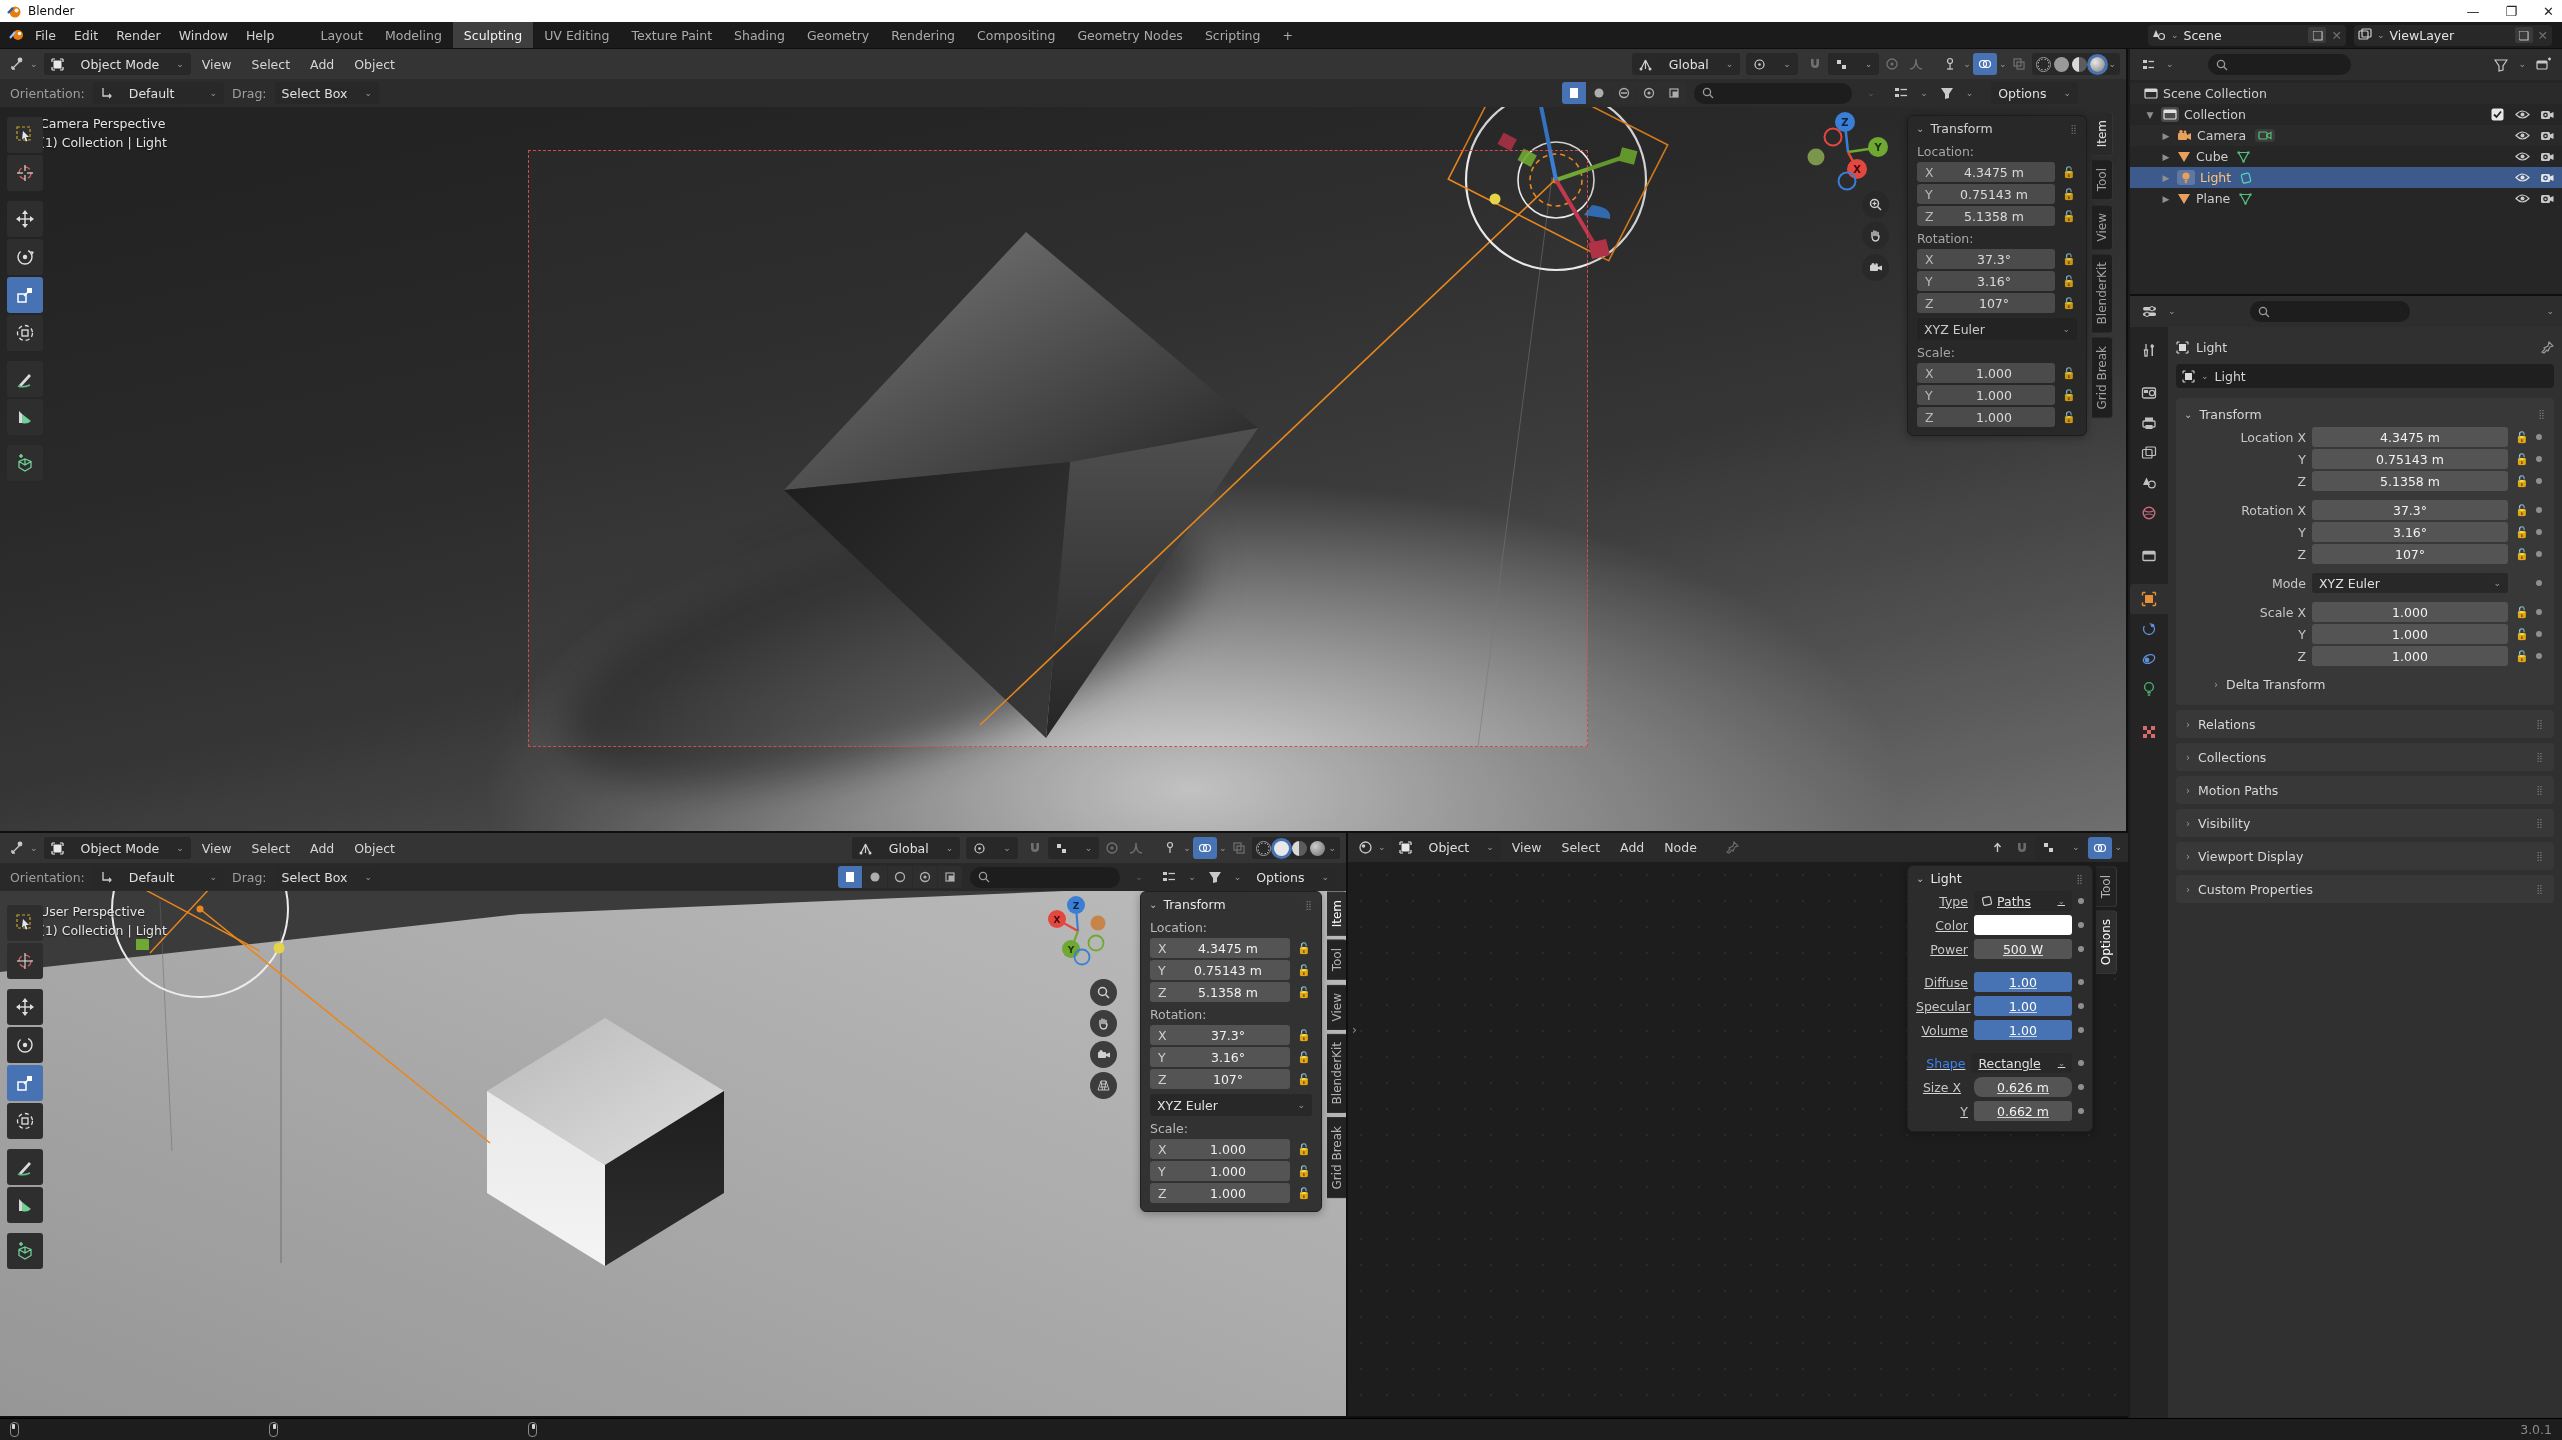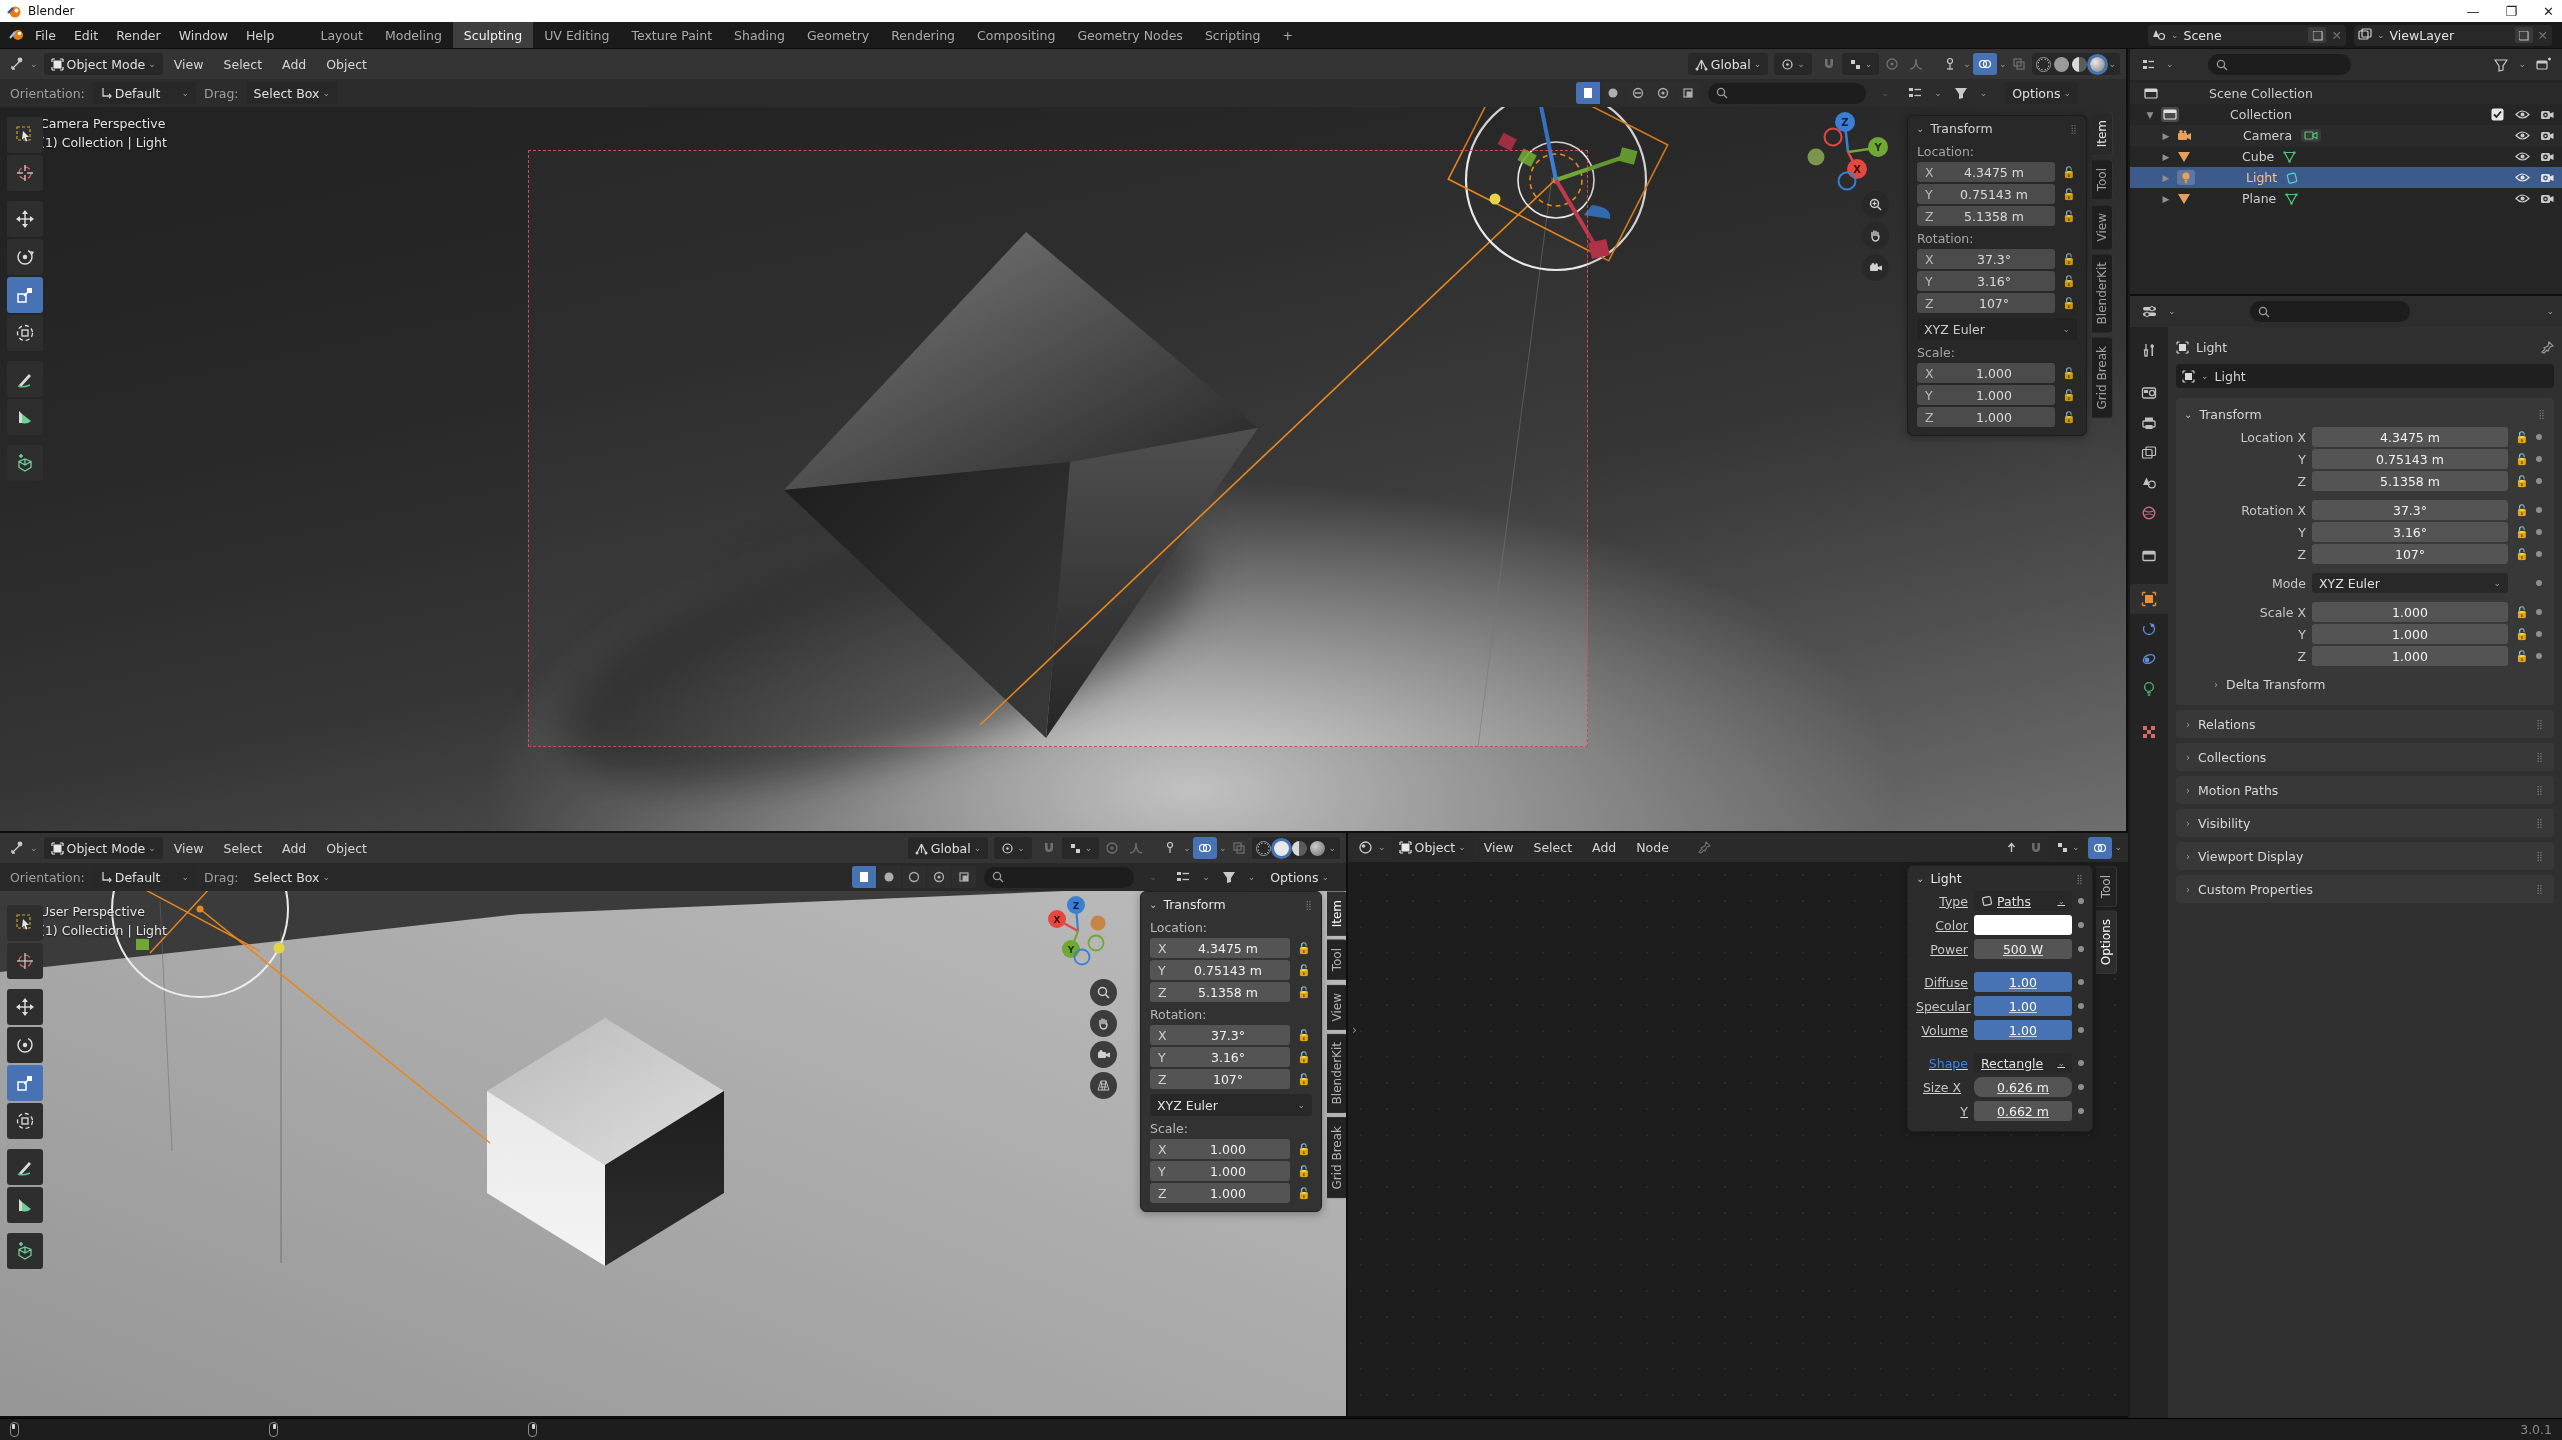--- a/index.html
+++ b/index.html
@@ -18,21 +18,21 @@
   .ws-tabs { display:flex; margin-left:26px; height:100%; }
   .ws-tab { padding:0 11px; display:flex; align-items:center; color:#ababab; height:100%; }
   .ws-tab.active { background:#3f3f3f; color:#f2f2f2; }
   .topbar-right { margin-left:auto; display:flex; gap:8px; margin-right:10px; }
   .id-block { display:flex; align-items:center; background:#282828; border-radius:4px; height:21px; padding:0 4px; gap:5px; }
   .id-block .name { min-width:120px; color:#e3e3e3; }
   .mini-btn { width:18px; height:16px; display:flex; align-items:center; justify-content:center; color:#bdbdbd; background:#3a3a3a; border-radius:2px; }
   .mini-x { color:#6f6f6f; }
 
   
-  .dd { display:inline-flex; align-items:center; gap:3px; background:#282828; border-radius:3px; padding:0 7px; height:22px; color:#e0e0e0; white-space:nowrap; }
+  .dd { display:inline-flex; align-items:center; gap:17px; background:#282828; border-radius:3px; padding:0 7px; height:22px; color:#e0e0e0; white-space:nowrap; }
   .chev { font-size:9px; color:#9a9a9a; line-height:1; }
   .hmenu { padding:0 9px; color:#d6d6d6; white-space:nowrap; }
   .hlabel { color:#9f9f9f; white-space:nowrap; }
   .icon-btn { display:inline-flex; align-items:center; justify-content:center; width:22px; height:22px; border-radius:3px; color:#c9c9c9; }
   .icon-btn.dim { opacity:0.45; }
   .tog { width:24px; height:22px; background:#2e2e2e; display:flex; align-items:center; justify-content:center; }
   .tog.on { background:#4772b3; color:#fff; }
   .searchbox { display:flex; align-items:center; background:#1d1d1d; border-radius:11px; height:21px; padding:0 8px; gap:5px; }
   .vfield { background:#545454; border-radius:3px; height:20px; display:flex; align-items:center; color:#f1f1f1; padding:0 8px; }
   .vfield .ax { width:16px; color:#cfcfcf; }
@@ -69,21 +69,21 @@
 
   
   #outliner { position:absolute; left:2130px; top:49px; width:432px; height:247px; background:#262626; border-bottom:2px solid #0f0f0f; }
   #outliner-hdr { height:31px; background:#2d2d2d; display:flex; align-items:center; gap:6px; padding:0 8px; }
   .ol-row { display:flex; align-items:center; height:21px; padding-left:14px; gap:5px; color:#cfcfcf; position:relative; }
   .ol-row:nth-child(odd) { background:#2a2a2a; }
   .ol-row.selected { background:#3d5a8c; }
   .ol-row.selected .ol-name { color:#ffc37a; }
   .ol-caret { width:12px; color:#8f8f8f; font-size:9px; text-align:center; }
   .ol-right { position:absolute; right:8px; display:flex; gap:10px; align-items:center; }
-  .ol-name { white-space:nowrap;margin-left:46px; }
+  .ol-name { white-space:nowrap; }
 
   
   #props { position:absolute; left:2130px; top:296px; width:432px; height:1122px; background:#303030; }
   #props-hdr { position:absolute; left:0; top:0; right:0; height:31px; background:#2d2d2d; display:flex; align-items:center; padding:0 8px; gap:8px; z-index:4; }
   #props-tabs { position:absolute; left:0; top:31px; bottom:0; width:38px; background:#242424; display:flex; flex-direction:column; align-items:center; padding-top:8px; }
   .ptab { width:38px; height:30px; display:flex; align-items:center; justify-content:center; }
   .ptab.active { background:#303030; border-radius:3px 0 0 3px; }
   .ptab.gap { margin-top:13px; }
   #props-content { position:absolute; left:38px; top:31px; right:0; bottom:0; padding:7px 8px; }
   .pp-panel { background:#383838; border-radius:4px; padding:4px 8px 8px 8px; margin-bottom:5px; }

